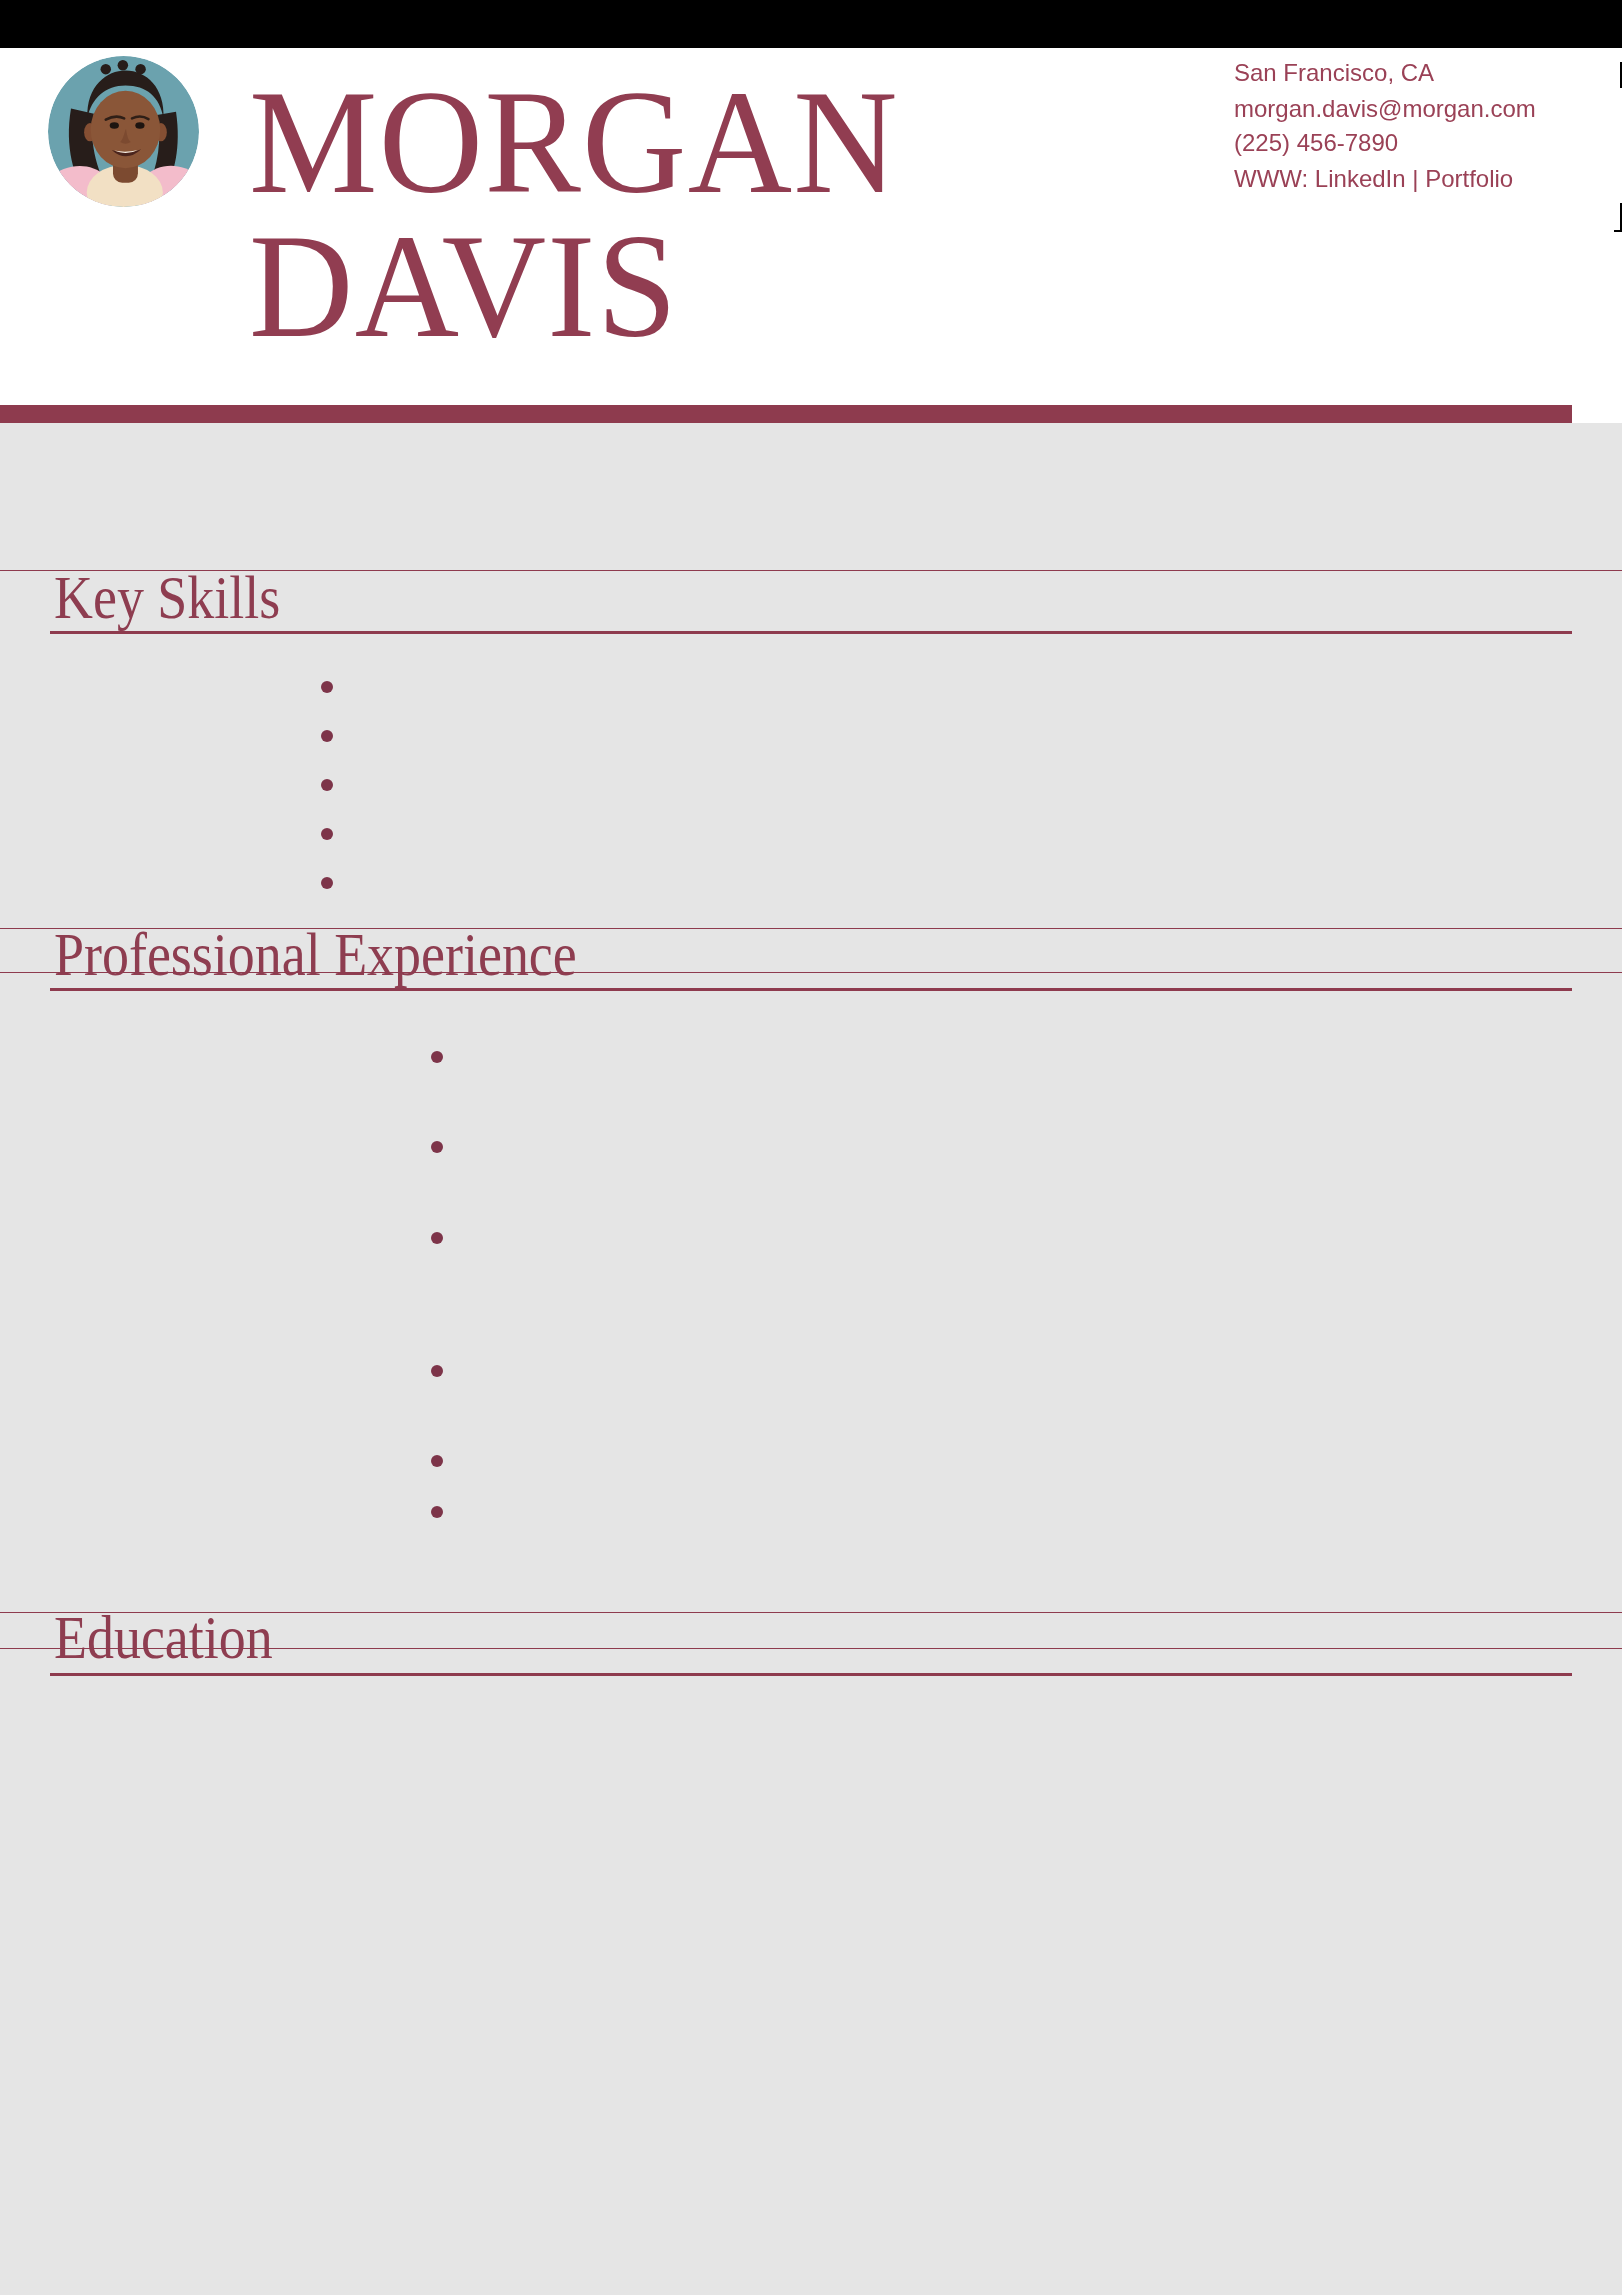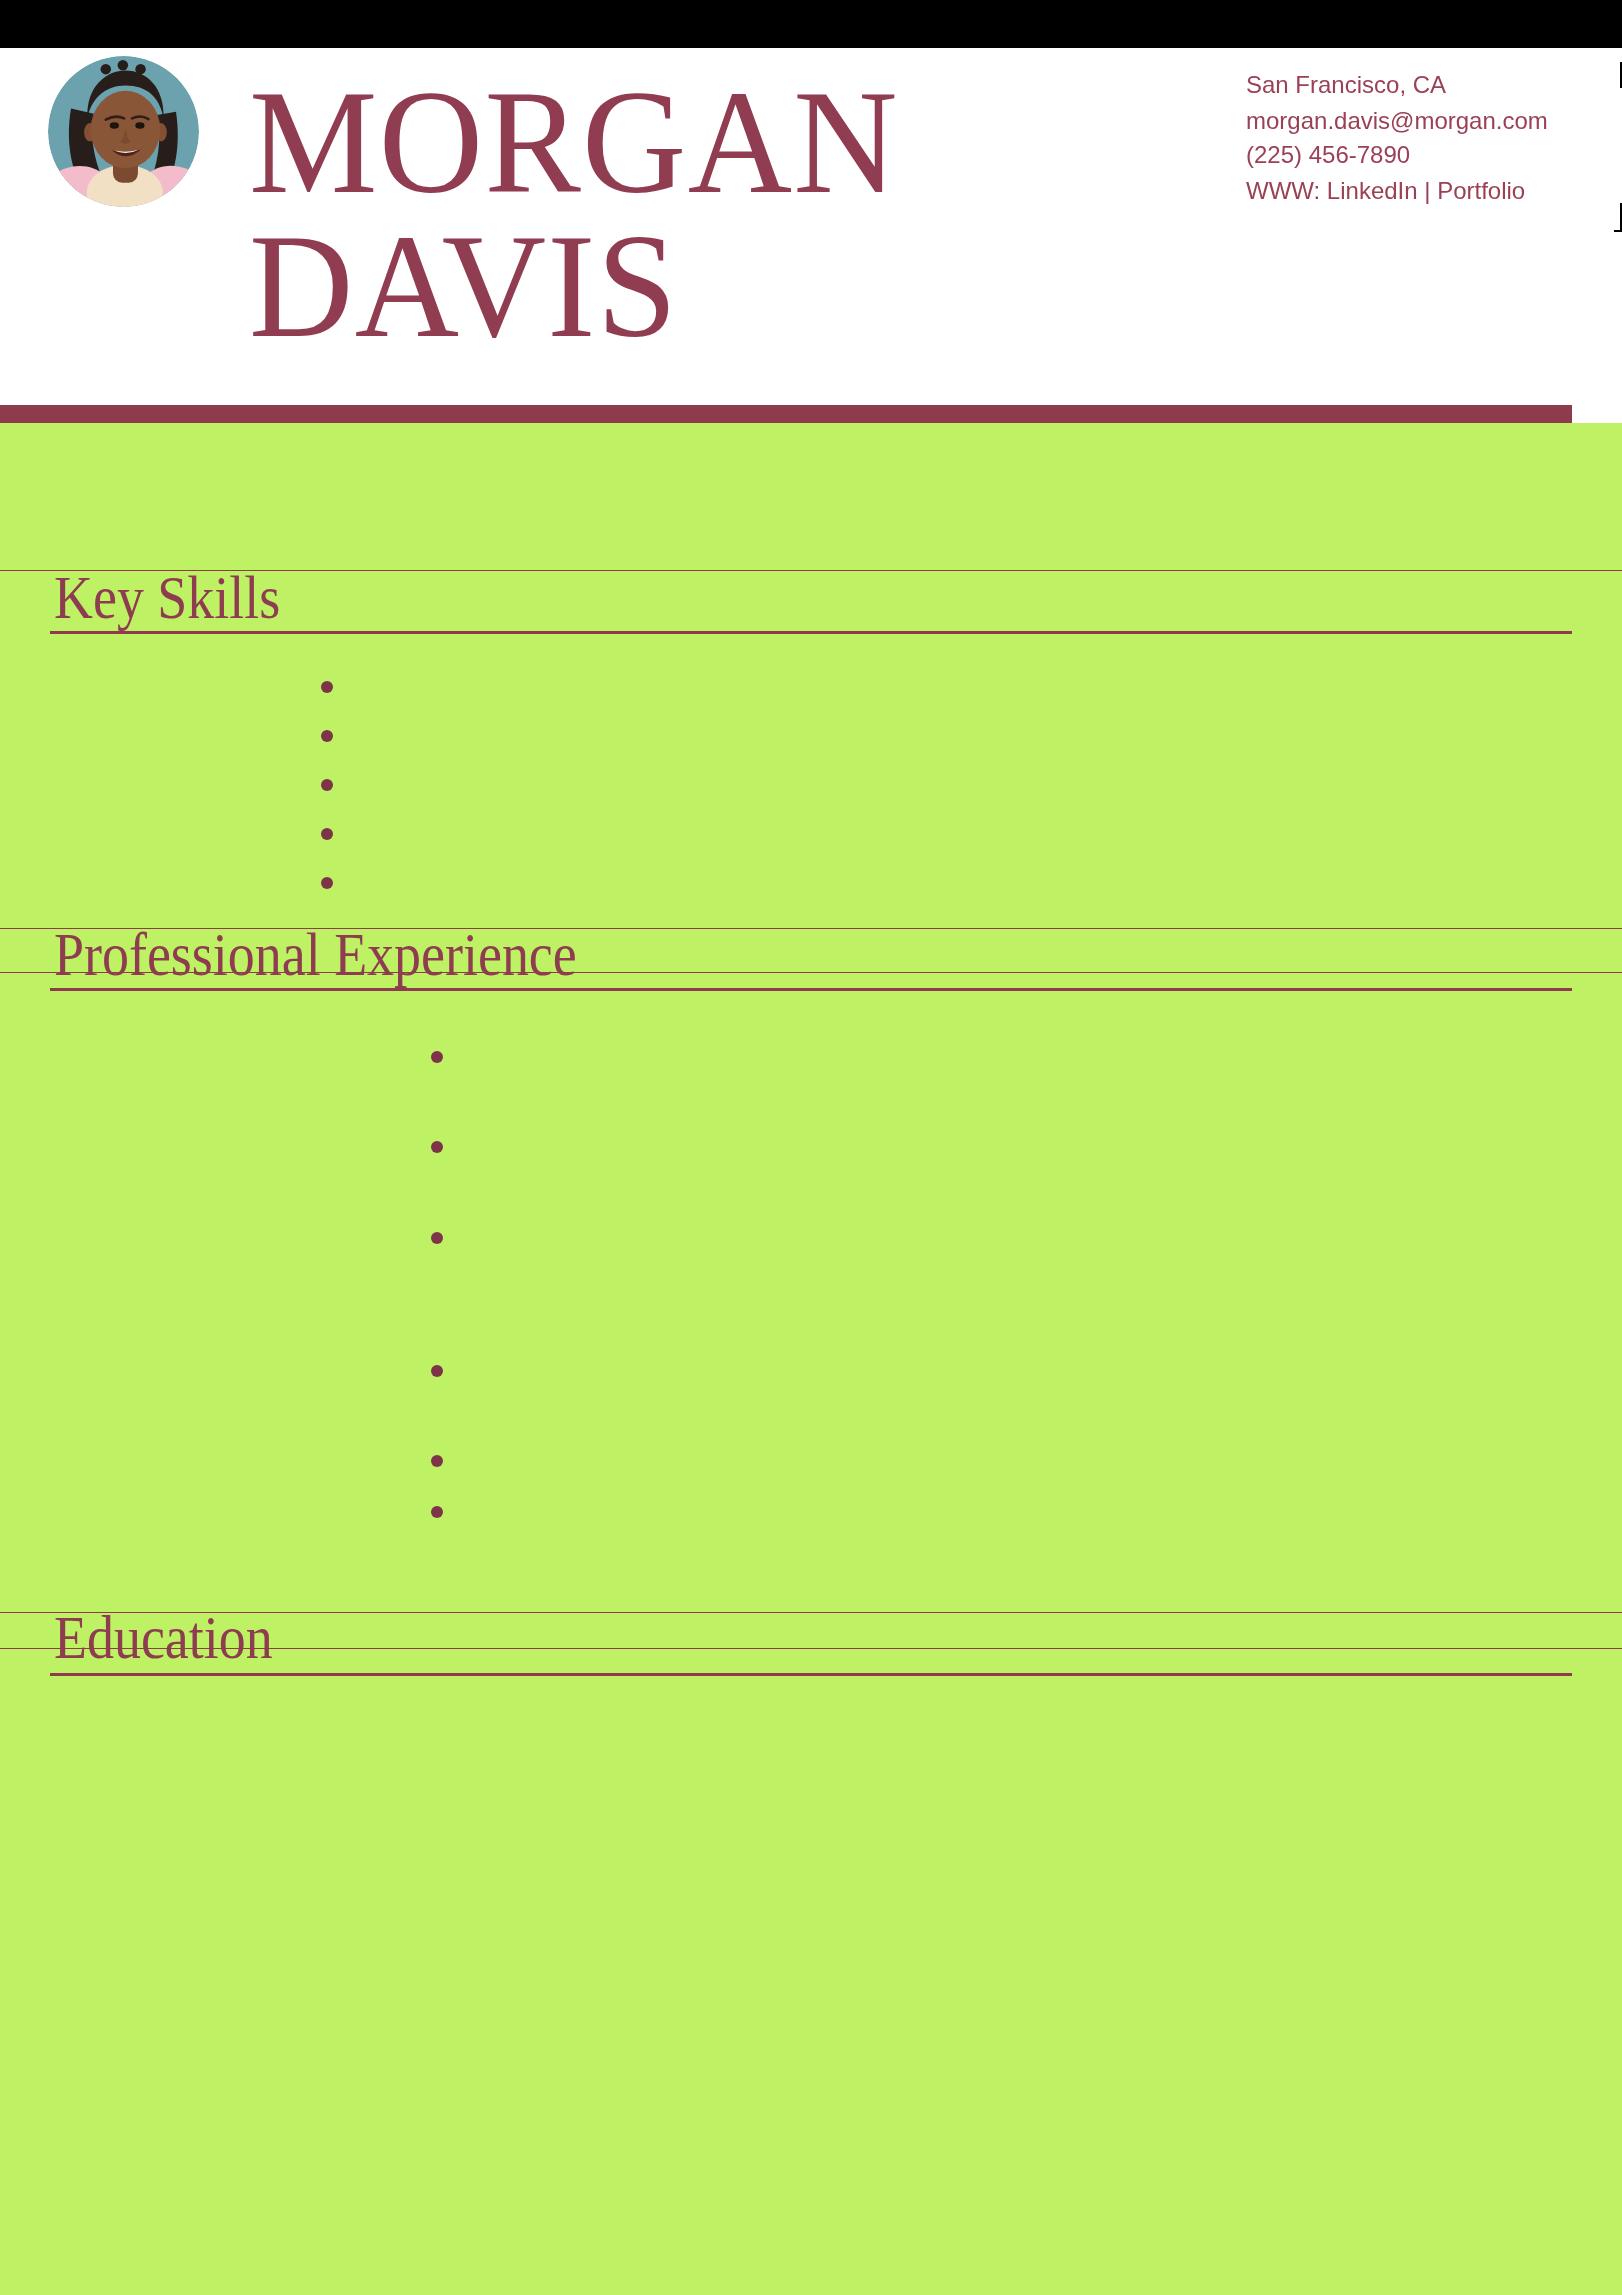--- a/index.html
+++ b/index.html
@@ -1,37 +1,37 @@
 <!DOCTYPE html>
 <html style="font-size:10.5px"><head>
 <meta charset="utf-8">
 <style>
   html,body{margin:0;padding:0;background:#000;}
   .page{
     position:relative;
     width:1622px;height:2295px;
-    background:#bef264;
+    background:#e5e5e5;
     overflow:hidden;
     font-family:"Liberation Serif", serif;
   }
   
   .top-bar{position:absolute;left:0;top:0;width:1622px;height:48px;background:#000;}
   .header-white{position:absolute;left:0;top:48px;width:1622px;height:375px;background:#ffffff;}
   .avatar{position:absolute;left:48px;top:56px;width:151px;height:151px;border-radius:50%;overflow:hidden;}
   .name-line{
     position:absolute;left:249px;margin:0;
     font-family:"Liberation Serif", serif;
     font-size:149px;line-height:149px;font-weight:normal;
     color:#913D51;letter-spacing:1.3px;white-space:nowrap;
     transform:scaleX(.97);transform-origin:left top;
   }
   .name1{top:67px;}
   .name2{top:211px;}
   .contact-line{
-    position:absolute;left:1234px;margin:12px;
+    position:absolute;left:1234px;margin:0;
     font-family:"Liberation Sans", sans-serif;
     font-size:24px;line-height:26px;color:#9A4156;white-space:nowrap;
   }
   .cl0{top:60px;} .cl1{top:96px;} .cl2{top:130px;} .cl3{top:166px;}
   .edge-mark{position:absolute;background:#000;width:2px;left:1620px;}
   .em1{top:62px;height:26px;}
   .em2{top:203px;height:29px;}
   .edge-tick{position:absolute;background:#000;left:1614px;top:230px;width:8.5px;height:2px;}
   .divider-bar{position:absolute;left:0;top:405px;width:1572px;height:17.7px;background:#8E3B4E;}
   

